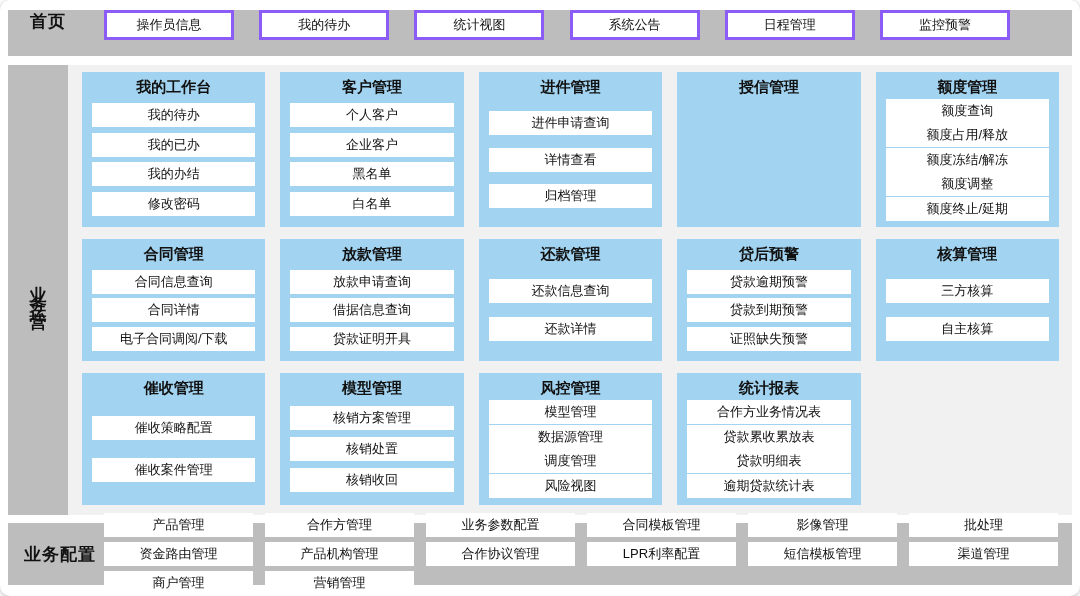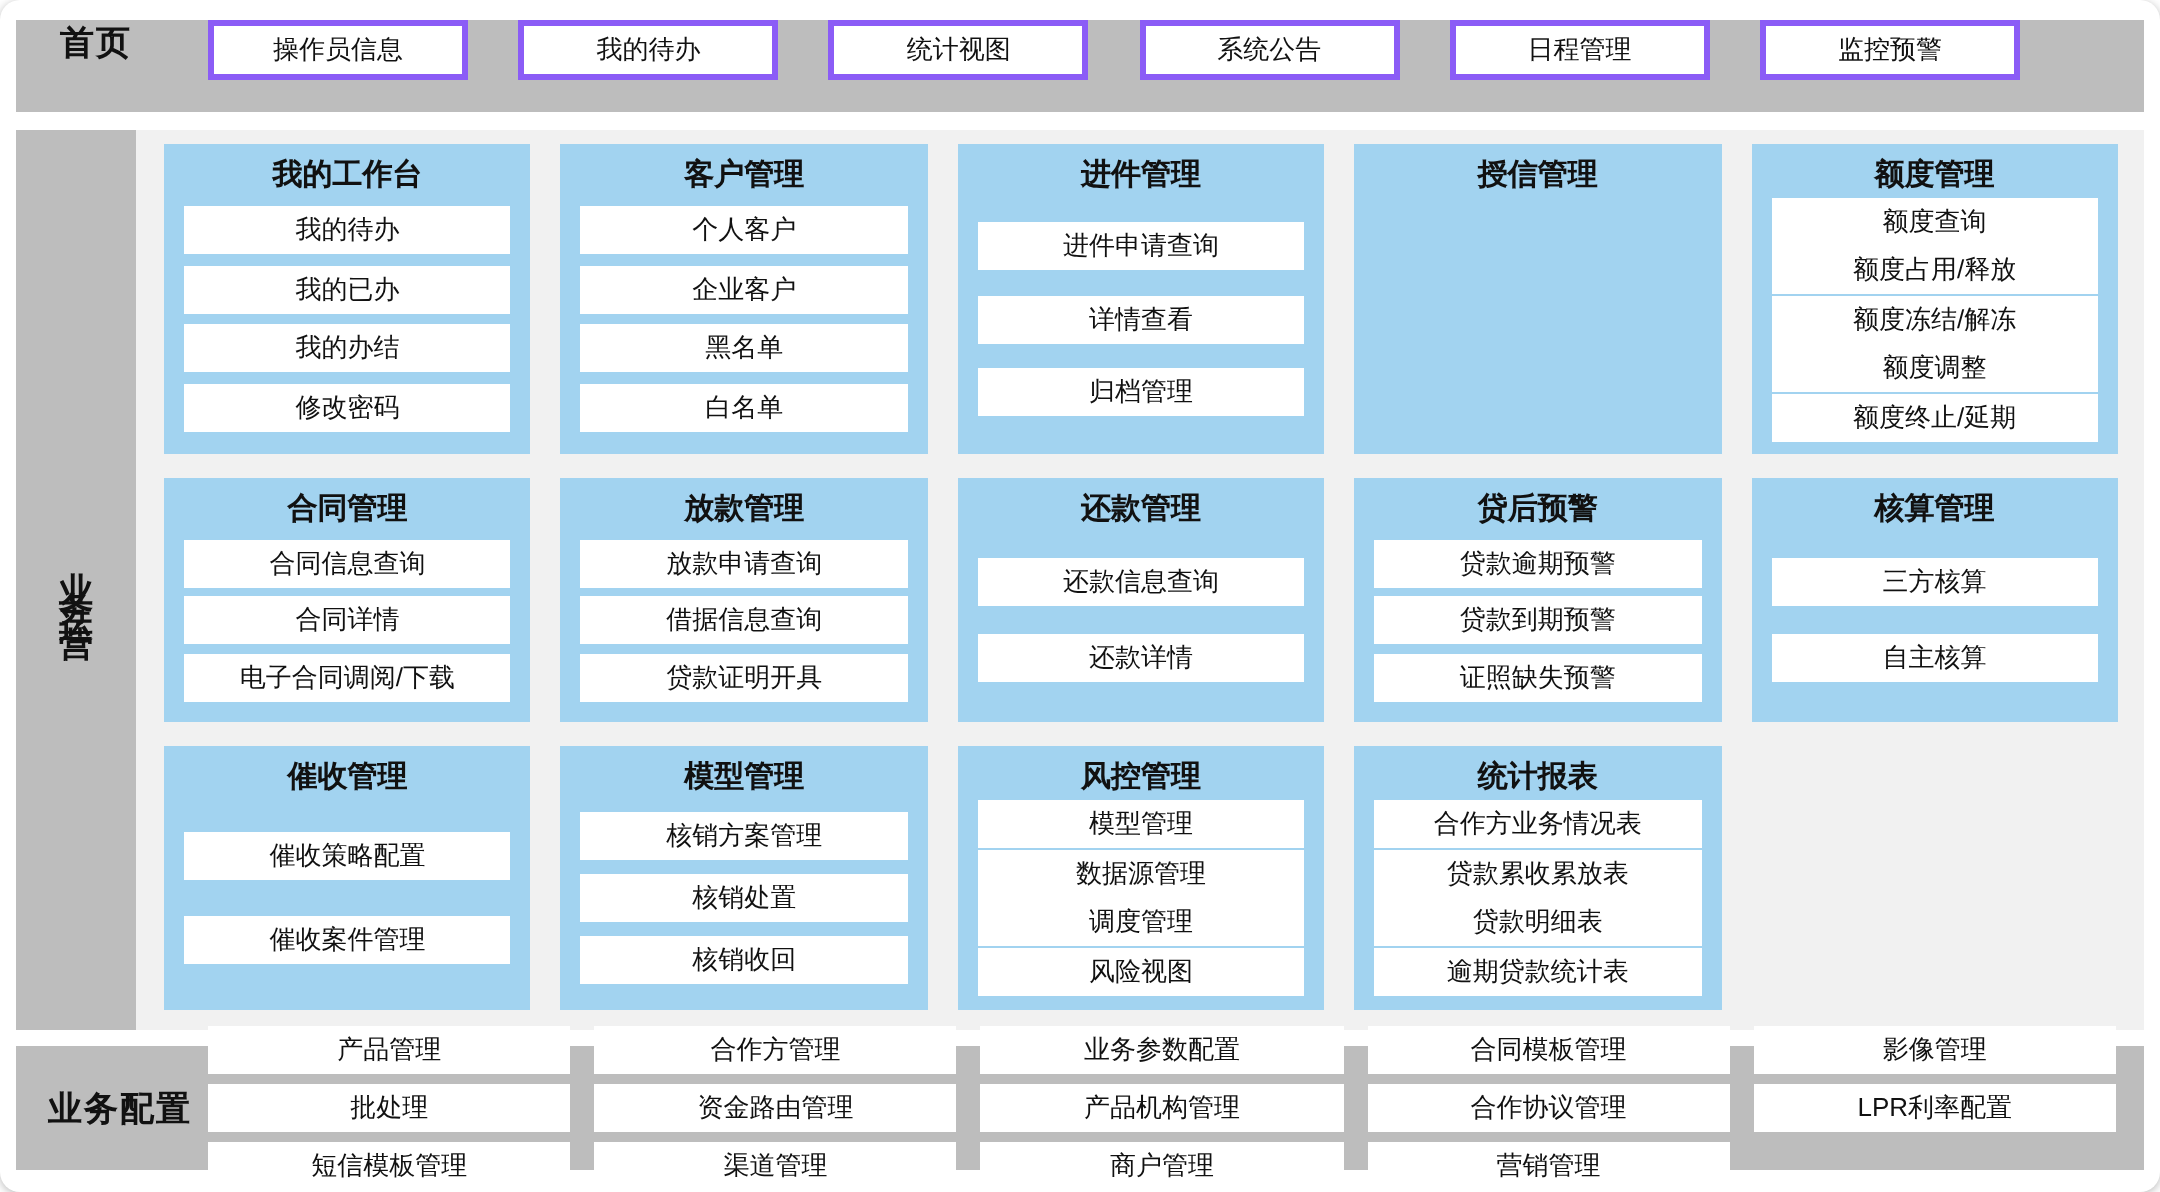--- a/index.html
+++ b/index.html
@@ -117,21 +117,21 @@
     left: 8px; top: 523px;
     width: 1064px; height: 62px;
     background: var(--bar-gray, #bdbdbd);
     display: flex;
     align-items: center;
   }
   .bottombar .bar-label { padding-left: 16px; width: 96px; }
   .config-grid {
     flex: 1;
     display: grid;
-    grid-template-columns: repeat(5, 1fr);
+    grid-template-columns: repeat(6, 1fr);
     grid-template-rows: 24px 24px;
     gap: 5px 12px;
     padding-right: 14px;
     align-content: center;
   }
   .cfg-btn {
     background: #ffffff;
     text-align: center;
     line-height: 24px;
     font-size: 13px;

